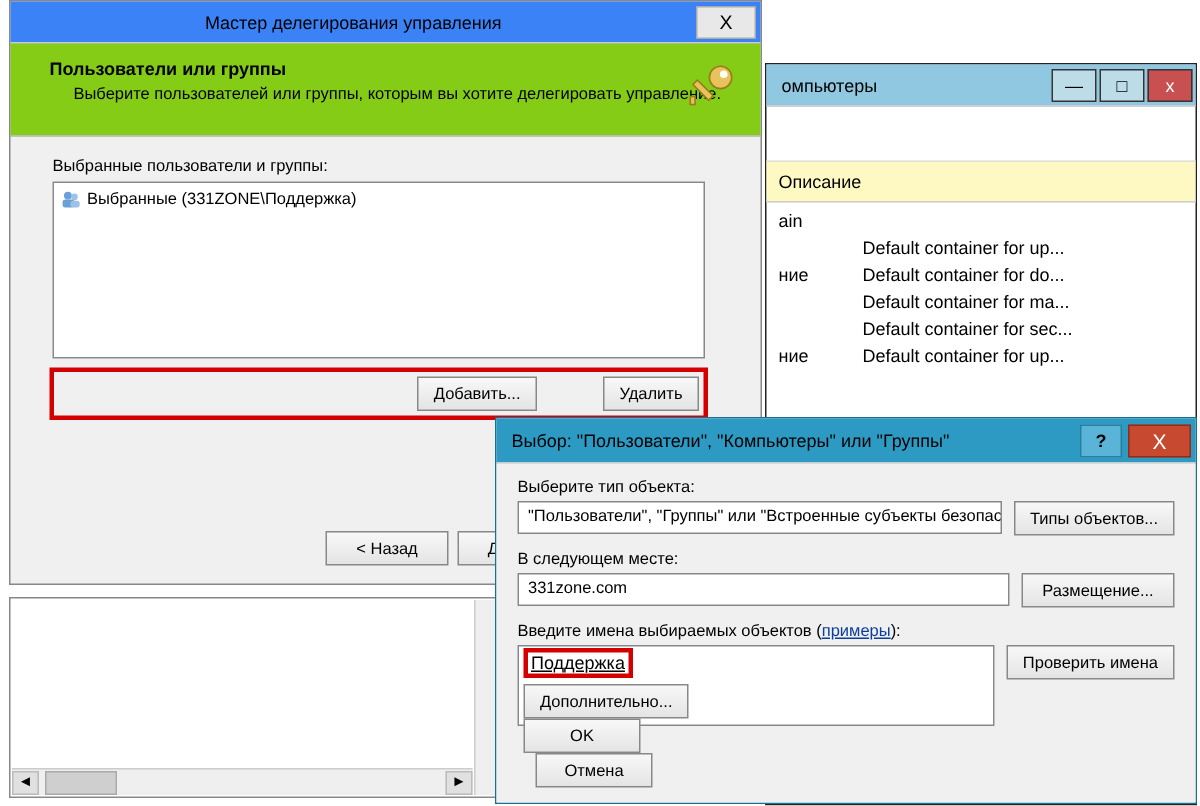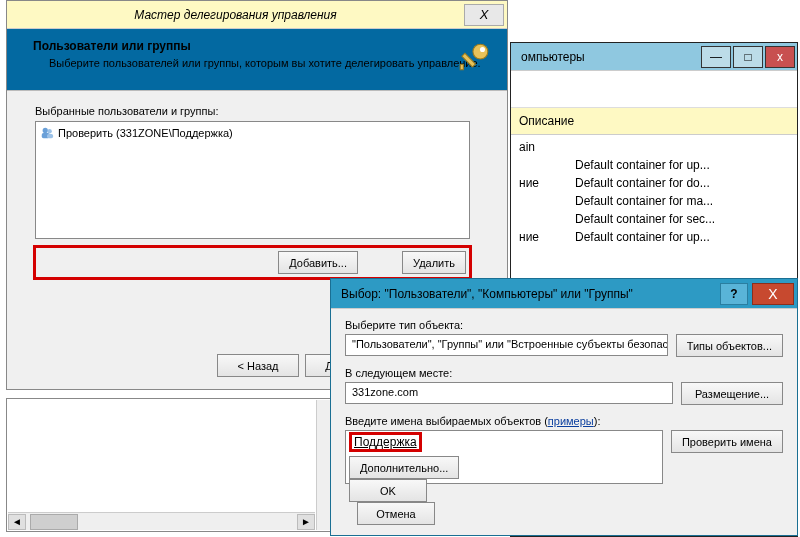--- a/index.html
+++ b/index.html
@@ -43,23 +43,23 @@
     margin-right: 3px;
     cursor: pointer;
   }
   
   #wizard {
     left: 6px; top: 0;
     width: 502px;
     height: 390px;
     background: #f0f0f0;
   }
-  #wizard .titlebar { background: #fef9c3; font-style: italic; }
+  #wizard .titlebar { background: #3b82f6; }
   #wizard .header {
-    background: #0369a1;
+    background: #84cc16;
     border-bottom: 1px solid #bbb;
     padding: 10px 14px 10px 26px;
     position: relative;
     min-height: 62px;
   }
   #wizard .header .h-title { font-weight: bold; margin-bottom: 3px; }
   #wizard .header .h-sub { font-size: 11px; color: #000; margin-left: 16px; line-height: 1.35; }
   #wizard .key-icon {
     position: absolute; right: 16px; top: 12px;
     width: 34px; height: 34px;
@@ -234,21 +234,21 @@
   <div class="body">
     <span class="label">Выбранные пользователи и группы:</span>
     <div class="listbox">
       <div class="row">
         <svg class="user-icon" viewBox="0 0 16 16">
           <circle cx="6" cy="5" r="3" fill="#6aa0d8"></circle>
             <circle cx="11" cy="6" r="2.5" fill="#9cc2e8"></circle>
           <rect x="2" y="8" width="9" height="6" rx="2" fill="#6aa0d8"></rect>
             <rect x="8" y="9" width="7" height="5" rx="2" fill="#9cc2e8"></rect>
         </svg>
-        <span>Проверить (331ZONE\Поддержка)</span>
+        <span>Выбранные (331ZONE\Поддержка)</span>
       </div>
     </div>
     <div class="row-btns red-box" style="padding:4px;gap:44px;">
       <button class="btn small">Добавить...</button>
       <button class="btn small">Удалить</button>
     </div>
   </div>
   <div class="navrow">
     <button class="btn">&lt; Назад</button>
     <button class="btn">Далее &gt;</button>

